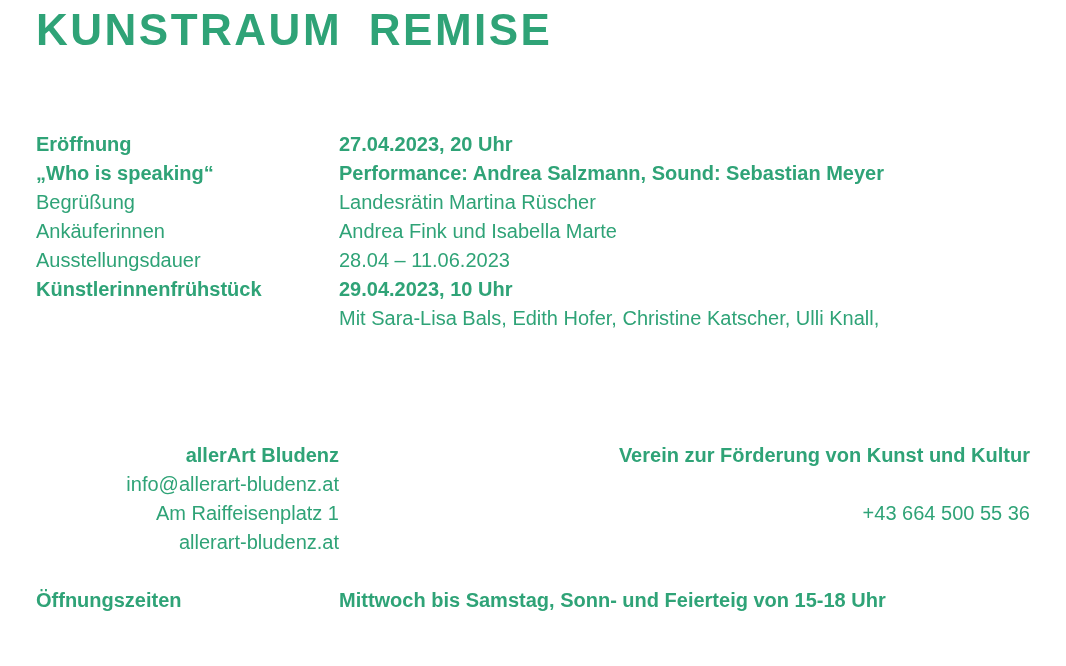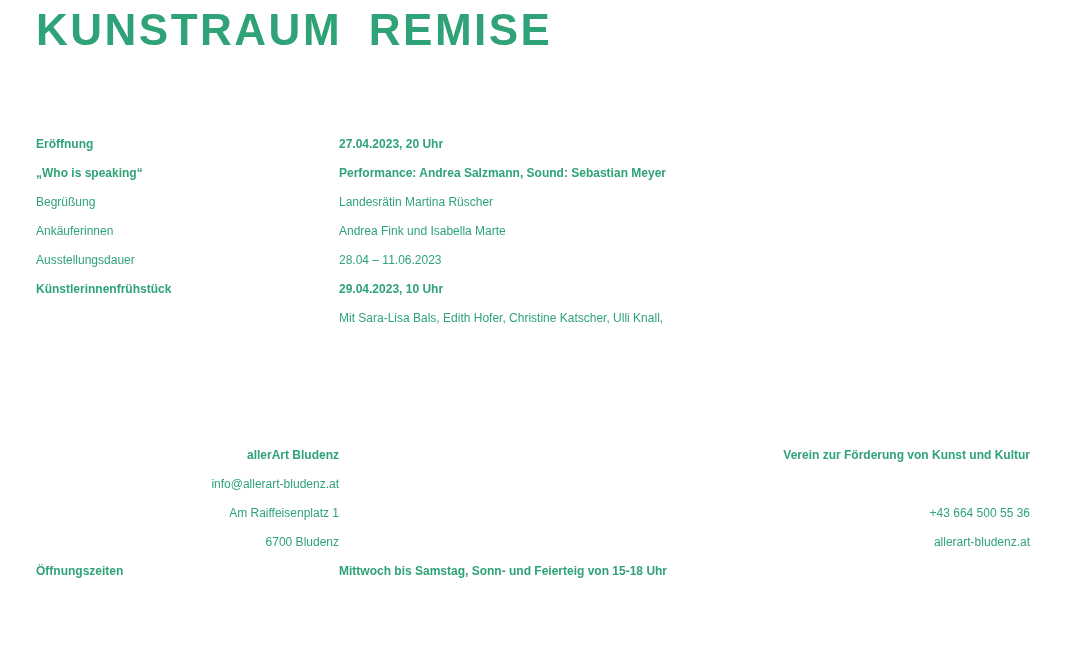--- a/index.html
+++ b/index.html
@@ -22,25 +22,25 @@
     font-weight: 800;
     letter-spacing: 2.5px;
     word-spacing: 12px;
     margin: 0;
     color: var(--accent);
   }
   .section { margin: 0; }
   .section-a { margin-top: 80px; }
   .section-b { }
   .section-c { margin-top: 108px; text-align: right; }
-  .section-d { }
+  .section-d { margin-top: 29px; }
   .row {
     display: grid;
     grid-template-columns: 303px 1fr;
-    font-size: 12px;
+    font-size: 20px;
     line-height: 29px;
   }
   .cell { white-space: nowrap; }
   .bold { font-weight: 700; }
 </style>
 </head>
 <body>
 
 <div class="doc">
 
@@ -89,21 +89,20 @@
       <div class="cell bold">Verein zur Förderung von Kunst und Kultur</div>
     </div>
     <div class="row">
       <div class="cell">info@allerart-bludenz.at</div>
     </div>
     <div class="row">
       <div class="cell">Am Raiffeisenplatz 1</div>
       <div class="cell">+43 664 500 55 36</div>
     </div>
     <div class="row">
-      <div class="cell">6700 Bludenz</div>
       <div class="cell">allerart-bludenz.at</div>
     </div>
   </div>
 
   <div class="section section-d">
     <div class="row">
       <div class="cell bold">Öffnungszeiten</div>
       <div class="cell bold">Mittwoch bis Samstag, Sonn- und Feierteig von 15-18 Uhr</div>
     </div>
   </div>

